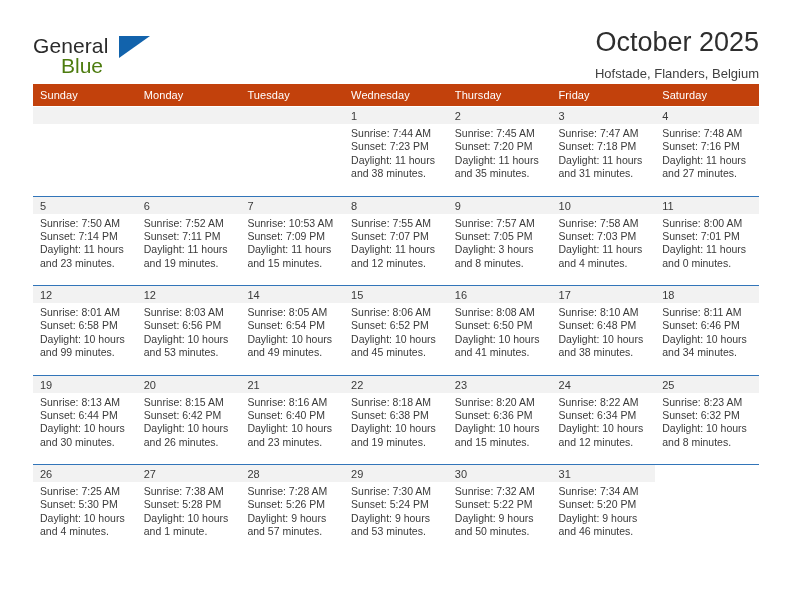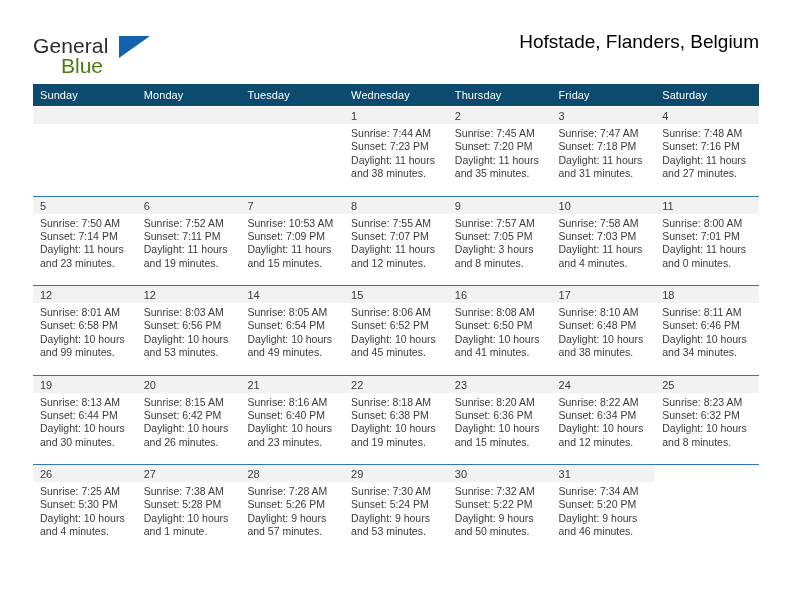--- a/index.html
+++ b/index.html
@@ -69,40 +69,40 @@
     padding-top: 0px;
   }
   .cal-title {
     font-size: 27px;
     color: #2e2e2e;
     line-height: 32px;
     font-weight: normal;
     white-space: nowrap;
   }
   .cal-sub {
-    font-size: 19px;
-    color: #000000;
+    font-size: 13px;
+    color: #404040;
     line-height: 22px;
     margin-top: 5px;
     white-space: nowrap;
     margin-left: 20px;
   }
   
   .calendar {
     margin-top: 10px;
     width: 726px;
   }
   table.cal {
     border-collapse: collapse;
     table-layout: fixed;
     width: 726px;
   }
   table.cal col { width: 103.71px; }
   thead th {
-    background: #0c4a6e;
+    background: #c2410c;
     color: #ffffff;
     font-size: 11px;
     font-weight: normal;
     text-align: left;
     padding: 5px 0 5px 7px;
     height: 19px;
     box-sizing: border-box;
     vertical-align: middle;
     letter-spacing: .1px;
   }
@@ -145,20 +145,21 @@
 
   <div class="top">
 
     <div class="brand">
       <span class="brand-general">General</span>
       <span class="brand-tri"></span>
       <span class="brand-blue">Blue</span>
     </div>
 
     <div class="titles">
+      <div class="cal-title">October 2025</div>
       <div class="cal-sub">Hofstade, Flanders, Belgium</div>
     </div>
 
   </div>
 
   <div class="calendar">
     <table class="cal">
       <colgroup>
         <col>
           <col>

